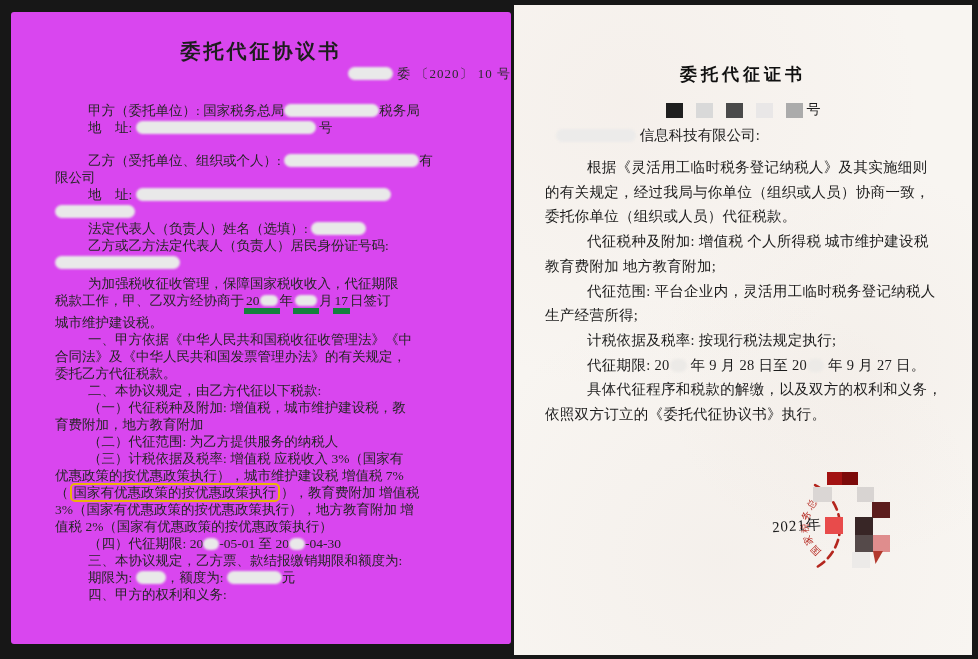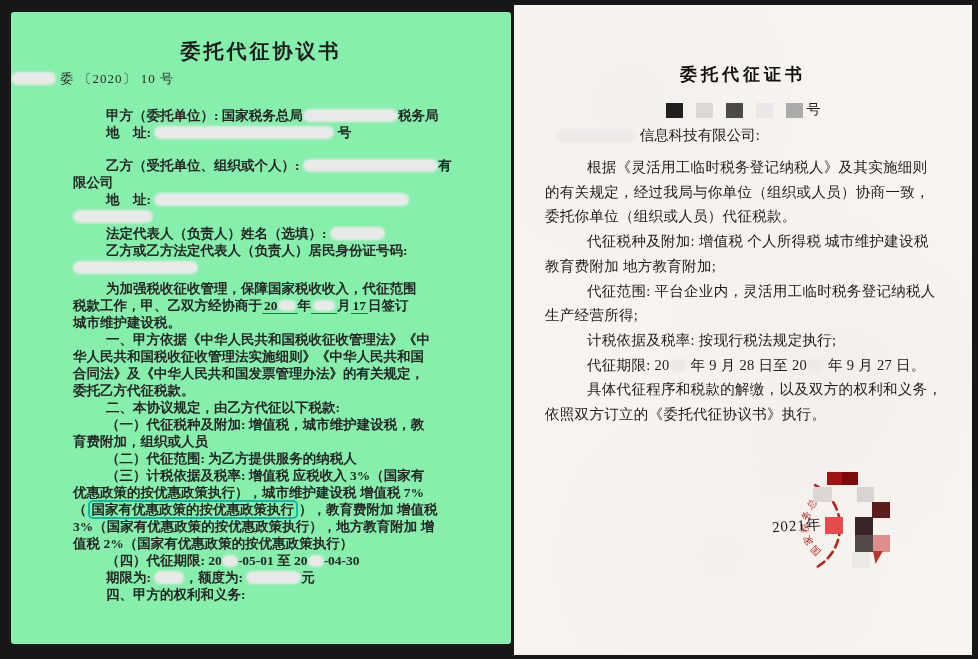--- a/index.html
+++ b/index.html
@@ -4,35 +4,35 @@
 <style>
   html,body{margin:0;padding:0;}
   body{
     width:978px;height:659px;position:relative;overflow:hidden;
     background:#171717;
     font-family:"Liberation Serif","DejaVu Serif",serif;
   }
   
   .page-left{
     position:absolute;left:11px;top:12px;width:500px;height:632px;
-    background:#86efac;border-radius:3px;overflow:hidden;
+    background:#d946ef;border-radius:3px;overflow:hidden;
   }
   .left-title{margin-top:26px;text-align:center;font-size:20px;font-weight:bold;
     letter-spacing:3px;color:#1d1d1d;}
-  .left-docno{margin-top:5px;text-align:left;font-size:13px;letter-spacing:1px;color:#2a2a2a;}
-  .left-body{margin:19px 50px 0 62px;font-size:13.5px;line-height:17px;color:#262626;font-weight:bold;}
+  .left-docno{text-align:right;font-size:13px;letter-spacing:1px;color:#2a2a2a;padding-left:40px;}
+  .left-body{margin:19px 50px 0 44px;font-size:13.5px;line-height:17px;color:#262626;}
   .line{white-space:nowrap;}
   .ind{padding-left:33px;}
   .redact{
     display:inline-block;background:#e9e9e9;border-radius:7px;
     filter:blur(1.2px);vertical-align:-2px;height:13px;width:40px;
   }
-  .uline{display:inline-block;border-bottom:1px solid #15803d;padding:0 2px;line-height:14px;}
+  .uline{display:inline-block;border-bottom:6px solid #15803d;padding:0 2px;line-height:14px;}
   .uline .redact{vertical-align:-1px;}
-  .redbox{border:2px solid #14b8a6;border-radius:5px;padding:0 2px;margin:0 1px;}
+  .redbox{border:2px solid #eab308;border-radius:5px;padding:0 2px;margin:0 1px;}
   
   .page-right{
     position:absolute;left:514px;top:5px;width:458px;height:650px;overflow:hidden;
     background:#f8f5f1;
     background-image:
       radial-gradient(circle at 25% 15%, rgba(205,170,160,0.07), transparent 45%),
       radial-gradient(circle at 75% 55%, rgba(200,175,160,0.08), transparent 40%),
       radial-gradient(circle at 45% 85%, rgba(190,160,150,0.06), transparent 45%);
   }
   .right-title{margin-top:58px;text-align:center;font-size:17px;font-weight:bold;
@@ -68,37 +68,37 @@
   <div class="left-body" id="left-lines">
       <div class="line ind"><span>甲方（委托单位）: 国家税务总局</span><span class="redact" style="width: 95px; height: 13px;"></span><span>税务局</span></div>
       <div class="line ind"><span>地　址: </span><span class="redact" style="width: 180px; height: 13px;"></span><span> 号</span></div>
       <div class="line ind" style="margin-top: 16px;"><span>乙方（受托单位、组织或个人）: </span><span class="redact" style="width: 135px; height: 13px;"></span><span>有</span></div>
       <div class="line"><span>限公司</span></div>
       <div class="line ind"><span>地　址: </span><span class="redact" style="width: 255px; height: 13px;"></span></div>
       <div class="line"><span class="redact" style="width: 80px; height: 13px;"></span></div>
       <div class="line ind"><span>法定代表人（负责人）姓名（选填）: </span><span class="redact" style="width: 55px; height: 13px;"></span></div>
       <div class="line ind"><span>乙方或乙方法定代表人（负责人）居民身份证号码:</span></div>
       <div class="line"><span class="redact" style="width: 125px; height: 13px;"></span></div>
-      <div class="line ind" style="margin-top: 4px;"><span>为加强税收征收管理，保障国家税收收入，代征范围</span></div>
+      <div class="line ind" style="margin-top: 4px;"><span>为加强税收征收管理，保障国家税收收入，代征期限</span></div>
       <div class="line"><span>税款工作，甲、乙双方经协商于</span><span class="uline"><span>20</span><span class="redact" style="width: 18px; height: 11px;"></span></span><span>年</span><span class="uline"><span class="redact" style="width: 22px; height: 11px;"></span></span><span>月</span><span class="uline"><span> 17 </span></span><span>日签订</span></div>
       <div class="line"><span>城市维护建设税。</span></div>
       <div class="line ind"><span>一、甲方依据《中华人民共和国税收征收管理法》《中</span></div>
-      <div class="line"><span>华人民共和国税收征收管理法实施细则》《中华人民共和国</span></div>
       <div class="line"><span>合同法》及《中华人民共和国发票管理办法》的有关规定，</span></div>
       <div class="line"><span>委托乙方代征税款。</span></div>
       <div class="line ind"><span>二、本协议规定，由乙方代征以下税款:</span></div>
       <div class="line ind"><span>（一）代征税种及附加: 增值税，城市维护建设税，教</span></div>
-      <div class="line"><span>育费附加，组织或人员</span></div>
+      <div class="line"><span>育费附加，地方教育附加</span></div>
       <div class="line ind"><span>（二）代征范围: 为乙方提供服务的纳税人</span></div>
       <div class="line ind"><span>（三）计税依据及税率: 增值税 应税收入 3%（国家有</span></div>
       <div class="line"><span>优惠政策的按优惠政策执行），城市维护建设税 增值税 7%</span></div>
       <div class="line"><span>（</span><span class="redbox">国家有优惠政策的按优惠政策执行</span><span>），教育费附加 增值税</span></div>
       <div class="line"><span>3%（国家有优惠政策的按优惠政策执行），地方教育附加 增</span></div>
       <div class="line"><span>值税 2%（国家有优惠政策的按优惠政策执行）</span></div>
       <div class="line ind"><span>（四）代征期限: 20</span><span class="redact" style="width: 16px; height: 12px;"></span><span>-05-01 至 20</span><span class="redact" style="width: 16px; height: 12px;"></span><span>-04-30</span></div>
+      <div class="line ind"><span>三、本协议规定，乙方票、款结报缴销期限和额度为:</span></div>
       <div class="line ind"><span>期限为: </span><span class="redact" style="width: 30px; height: 13px;"></span><span>，额度为: </span><span class="redact" style="width: 55px; height: 13px;"></span><span>元</span></div>
       <div class="line ind"><span>四、甲方的权利和义务:</span></div>
     </div>
 </div>
 
 <div class="page-right">
   <div class="right-title">委托代征证书</div>
   <div class="right-docno" id="docno-squares">
       <span class="sq" style="background: rgb(31, 31, 31);"></span>
       <span class="sq" style="background: rgb(217, 217, 217);"></span>

